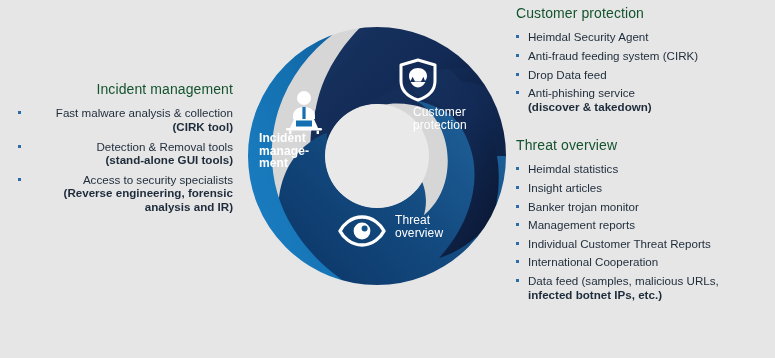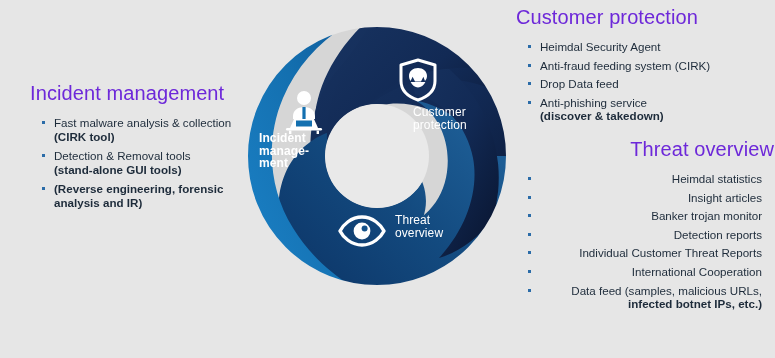--- a/index.html
+++ b/index.html
@@ -18,35 +18,35 @@
     position: absolute;
     inset: 0;
     width: 775px;
     height: 358px;
   }
 
   
   .col {
     position: absolute;
   }
-  .col-left   { left: 30px;  top: 82px;  width: 215px; }
+  .col-left   { left: 18px;  top: 82px;  width: 215px; text-align: right; }
   .col-top-r  { left: 516px; top: 6px;   width: 255px; }
-  .col-bot-r  { left: 516px; top: 138px; width: 258px; text-align: right; }
+  .col-bot-r  { left: 516px; top: 138px; width: 258px; }
 
   h2.heading {
     margin: 0 0 9px 0;
-    font-size: 20px;
+    font-size: 14px;
     font-weight: 400;
-    color: #6d28d9;
+    color: #14532d;
     letter-spacing: 0.1px;
     line-height: 1.1;
   }
 
   ul.bullets {
-    margin: 12px;
+    margin: 0;
     padding: 0;
     list-style: none;
   }
   ul.bullets li {
     position: relative;
     padding-left: 12px;
     margin-bottom: 6px;
     font-size: 11.6px;
     line-height: 13.6px;
     color: #1d2b3a;
@@ -113,20 +113,21 @@
         <span>Fast malware analysis &amp; collection</span>
         <span class="sub-line">(CIRK tool)</span>
       </li>
       <li>
         <span class="bullet-mark"></span>
         <span>Detection &amp; Removal tools</span>
         <span class="sub-line">(stand-alone GUI tools)</span>
       </li>
       <li>
         <span class="bullet-mark"></span>
+        <span>Access to security specialists</span>
         <span class="sub-line">(Reverse engineering, forensic</span>
         <span class="sub-line">analysis and IR)</span>
       </li>
     </ul>
   </div>
 
   <div class="col col-top-r">
     <h2 class="heading">Customer protection</h2>
     <ul class="bullets">
       <li>
@@ -159,21 +160,21 @@
       <li>
         <span class="bullet-mark"></span>
         <span>Insight articles</span>
       </li>
       <li>
         <span class="bullet-mark"></span>
         <span>Banker trojan monitor</span>
       </li>
       <li>
         <span class="bullet-mark"></span>
-        <span>Detection reports</span>
+        <span>Management reports</span>
       </li>
       <li>
         <span class="bullet-mark"></span>
         <span>Individual Customer Threat Reports</span>
       </li>
       <li>
         <span class="bullet-mark"></span>
         <span>International Cooperation</span>
       </li>
       <li>

